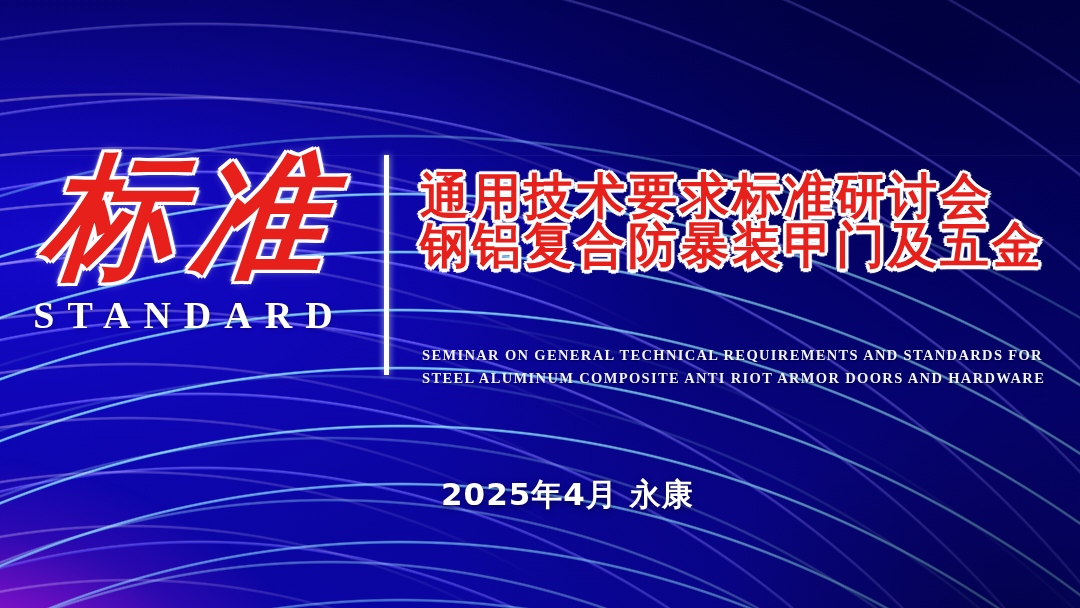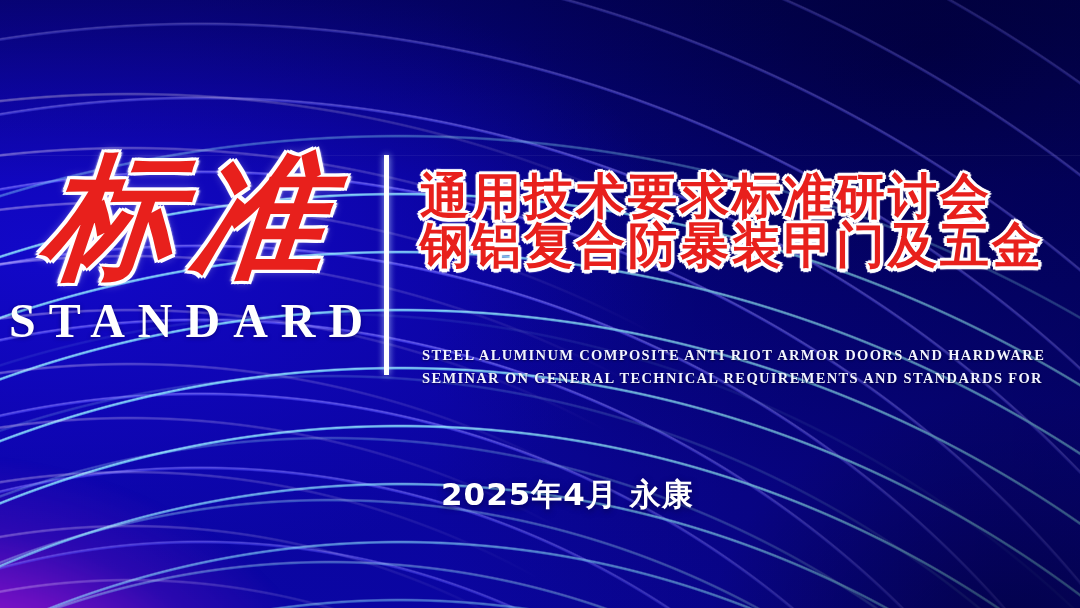--- a/index.html
+++ b/index.html
@@ -164,21 +164,21 @@
       -4px 0 2px rgba(255,255,255,.9), 4px 0 2px rgba(255,255,255,.9),
       0 0 12px rgba(255,255,255,.55);
     padding-left: 14px;
     white-space: nowrap;
     transform: skewX(-5deg);
   }
   .brand-en {
     margin-top: 6px;
     font-family: "Liberation Serif", "DejaVu Serif", serif;
     font-weight: 700;
-    font-size: 48px;
+    font-size: 38px;
     letter-spacing: 13px;
     color: #ffffff;
     padding-left: 9px;
     text-shadow: 0 1px 4px rgba(0,0,0,0.35);
   }
 
   .divider {
     position: absolute;
     left: 384px;
     top: 155px;
@@ -261,20 +261,20 @@
     </div>
 
     <div class="divider"></div>
 
     <div class="right-block">
       <div class="title-line second">通用技术要求标准研讨会</div>
       <div class="title-line">钢铝复合防暴装甲门及五金</div>
     </div>
 
     <div class="subtitle">
+      <div>SEMINAR ON GENERAL TECHNICAL REQUIREMENTS AND STANDARDS FOR</div>
       <div>STEEL ALUMINUM COMPOSITE ANTI RIOT ARMOR DOORS AND HARDWARE</div>
-      <div>SEMINAR ON GENERAL TECHNICAL REQUIREMENTS AND STANDARDS FOR</div>
     </div>
 
     <div class="date">2025年4月  永康</div>
 
   </div>
 </div>
 
 </body></html>

